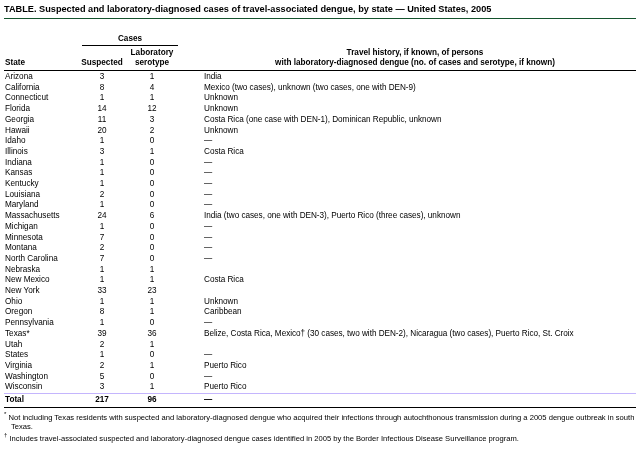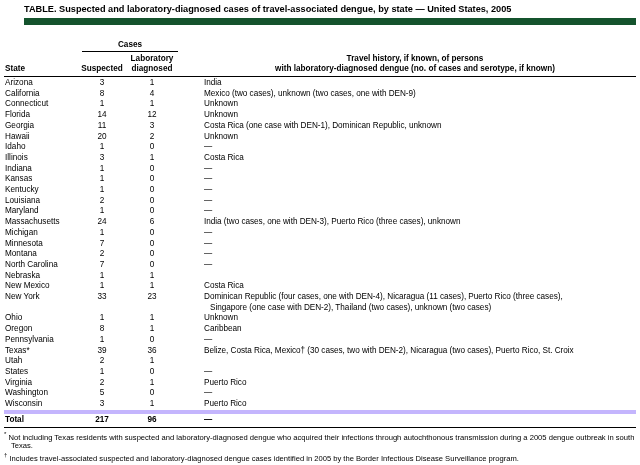--- a/index.html
+++ b/index.html
@@ -4,21 +4,21 @@
 <style>
   html,body { margin:0; padding:0; background:#fff; }
   .page {
     width:640px; height:465px; box-sizing:border-box; overflow:hidden;
     background:#ffffff; color:#000;
     font-family:"Liberation Sans","DejaVu Sans",sans-serif;
     font-size:8.2px; padding:3px 4px;
   }
   .title {
     font-weight:700; font-size:9.2px; line-height:11px;
-    padding:1px 0 3px 0; border-bottom:7px solid #14532d;margin-left:20px;
+    padding:1px 0 3px 0; border-bottom:1px solid #14532d;
   }
   .thead {
     display:grid; grid-template-columns:76px 100px 1fr;
     border-bottom:1px solid #000; padding:3px 0 2px 0;
   }
   .th-state { align-self:end; font-weight:700; padding-left:1px; line-height:10px; }
   .cases-label {
     font-weight:700; text-align:center; line-height:10px;
     border-bottom:1px solid #000; padding-bottom:1px; margin:12px 2px 2px 2px;
   }
@@ -33,42 +33,42 @@
   .tr { display:grid; grid-template-columns:76px 44px 56px 1fr; }
   .td { line-height:10.7px; }
   .td.state { padding-left:1px; }
   .td.num { text-align:center; }
   .td.travel {
     padding-left:30px; text-indent:-6px; padding-right:2px;
     white-space:pre-line; letter-spacing:-0.03px;
   }
   .tbody { padding-top:1px; }
   .total-row {
-    font-weight:700; border-top:4px solid #c4b5fd; border-bottom:1px solid #000;
+    font-weight:700; border-top:1px solid #c4b5fd; border-bottom:1px solid #000;
     padding:1px 0;
   }
   .footnotes { padding-top:2px; font-size:7.6px; line-height:9.4px; }
   .footnote { padding-left:7px; text-indent:-7px; }
   .footnote sup { font-size:6px; }
 </style>
 </head>
 <body>
 
 <div class="page">
 
   <div class="title">TABLE. Suspected and laboratory-diagnosed cases of travel-associated dengue, by state — United States, 2005</div>
 
   <div class="thead">
     <div class="th-state">State</div>
     <div class="th-cases">
       <div class="cases-label">Cases</div>
       <div class="cases-sub">
         <div>Suspected</div>
         <div>Laboratory
-diagnosed</div>
+serotype</div>
       </div>
     </div>
     <div class="th-travel">Travel history, if known, of persons
 with laboratory-diagnosed dengue (no. of cases and serotype, if known)</div>
   </div>
 
   <div class="tbody">
   <div class="tr">
     <div class="td state">Arizona</div>
     <div class="td num">3</div>
@@ -205,22 +205,20 @@
     <div class="td state">New Mexico</div>
     <div class="td num">1</div>
     <div class="td num">1</div>
     <div class="td travel">Costa Rica</div>
   </div>
 
   <div class="tr">
     <div class="td state">New York</div>
     <div class="td num">33</div>
     <div class="td num">23</div>
-    <div class="td travel">Dominican Republic (four cases, one with DEN-4), Nicaragua (11 cases), Puerto Rico (three cases),
-Singapore (one case with DEN-2), Thailand (two cases), unknown (two cases)</div>
   </div>
 
   <div class="tr">
     <div class="td state">Ohio</div>
     <div class="td num">1</div>
     <div class="td num">1</div>
     <div class="td travel">Unknown</div>
   </div>
 
   <div class="tr">

